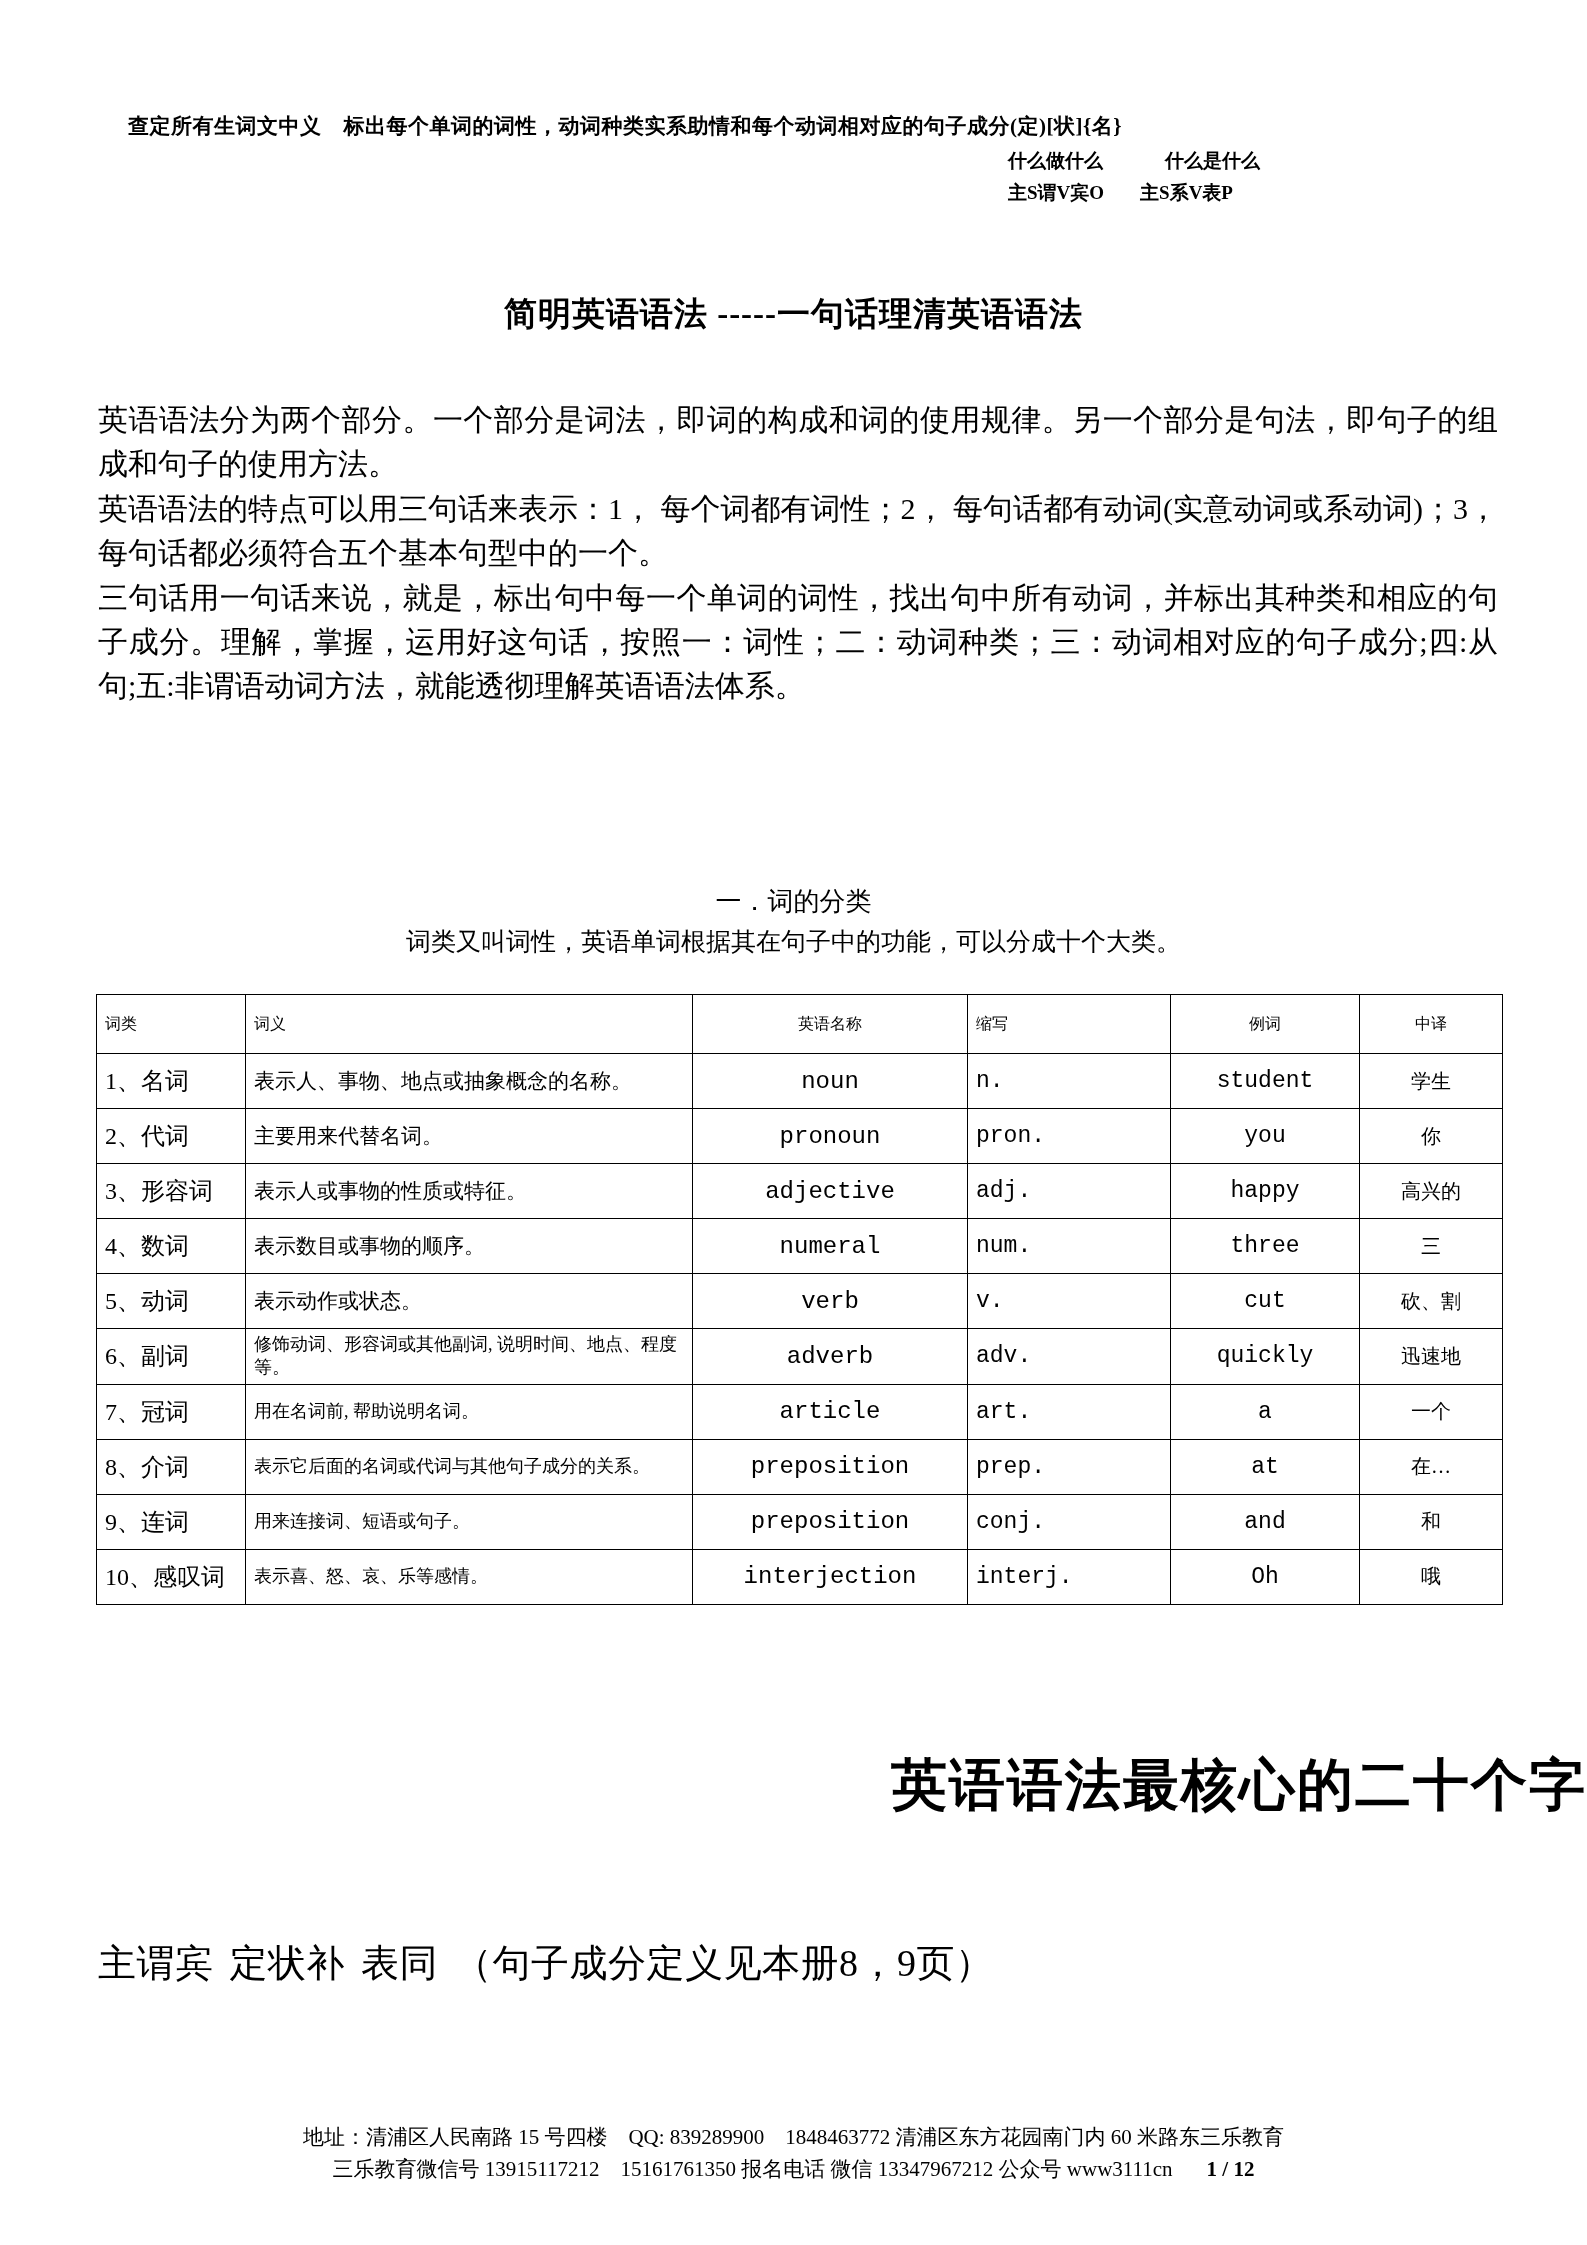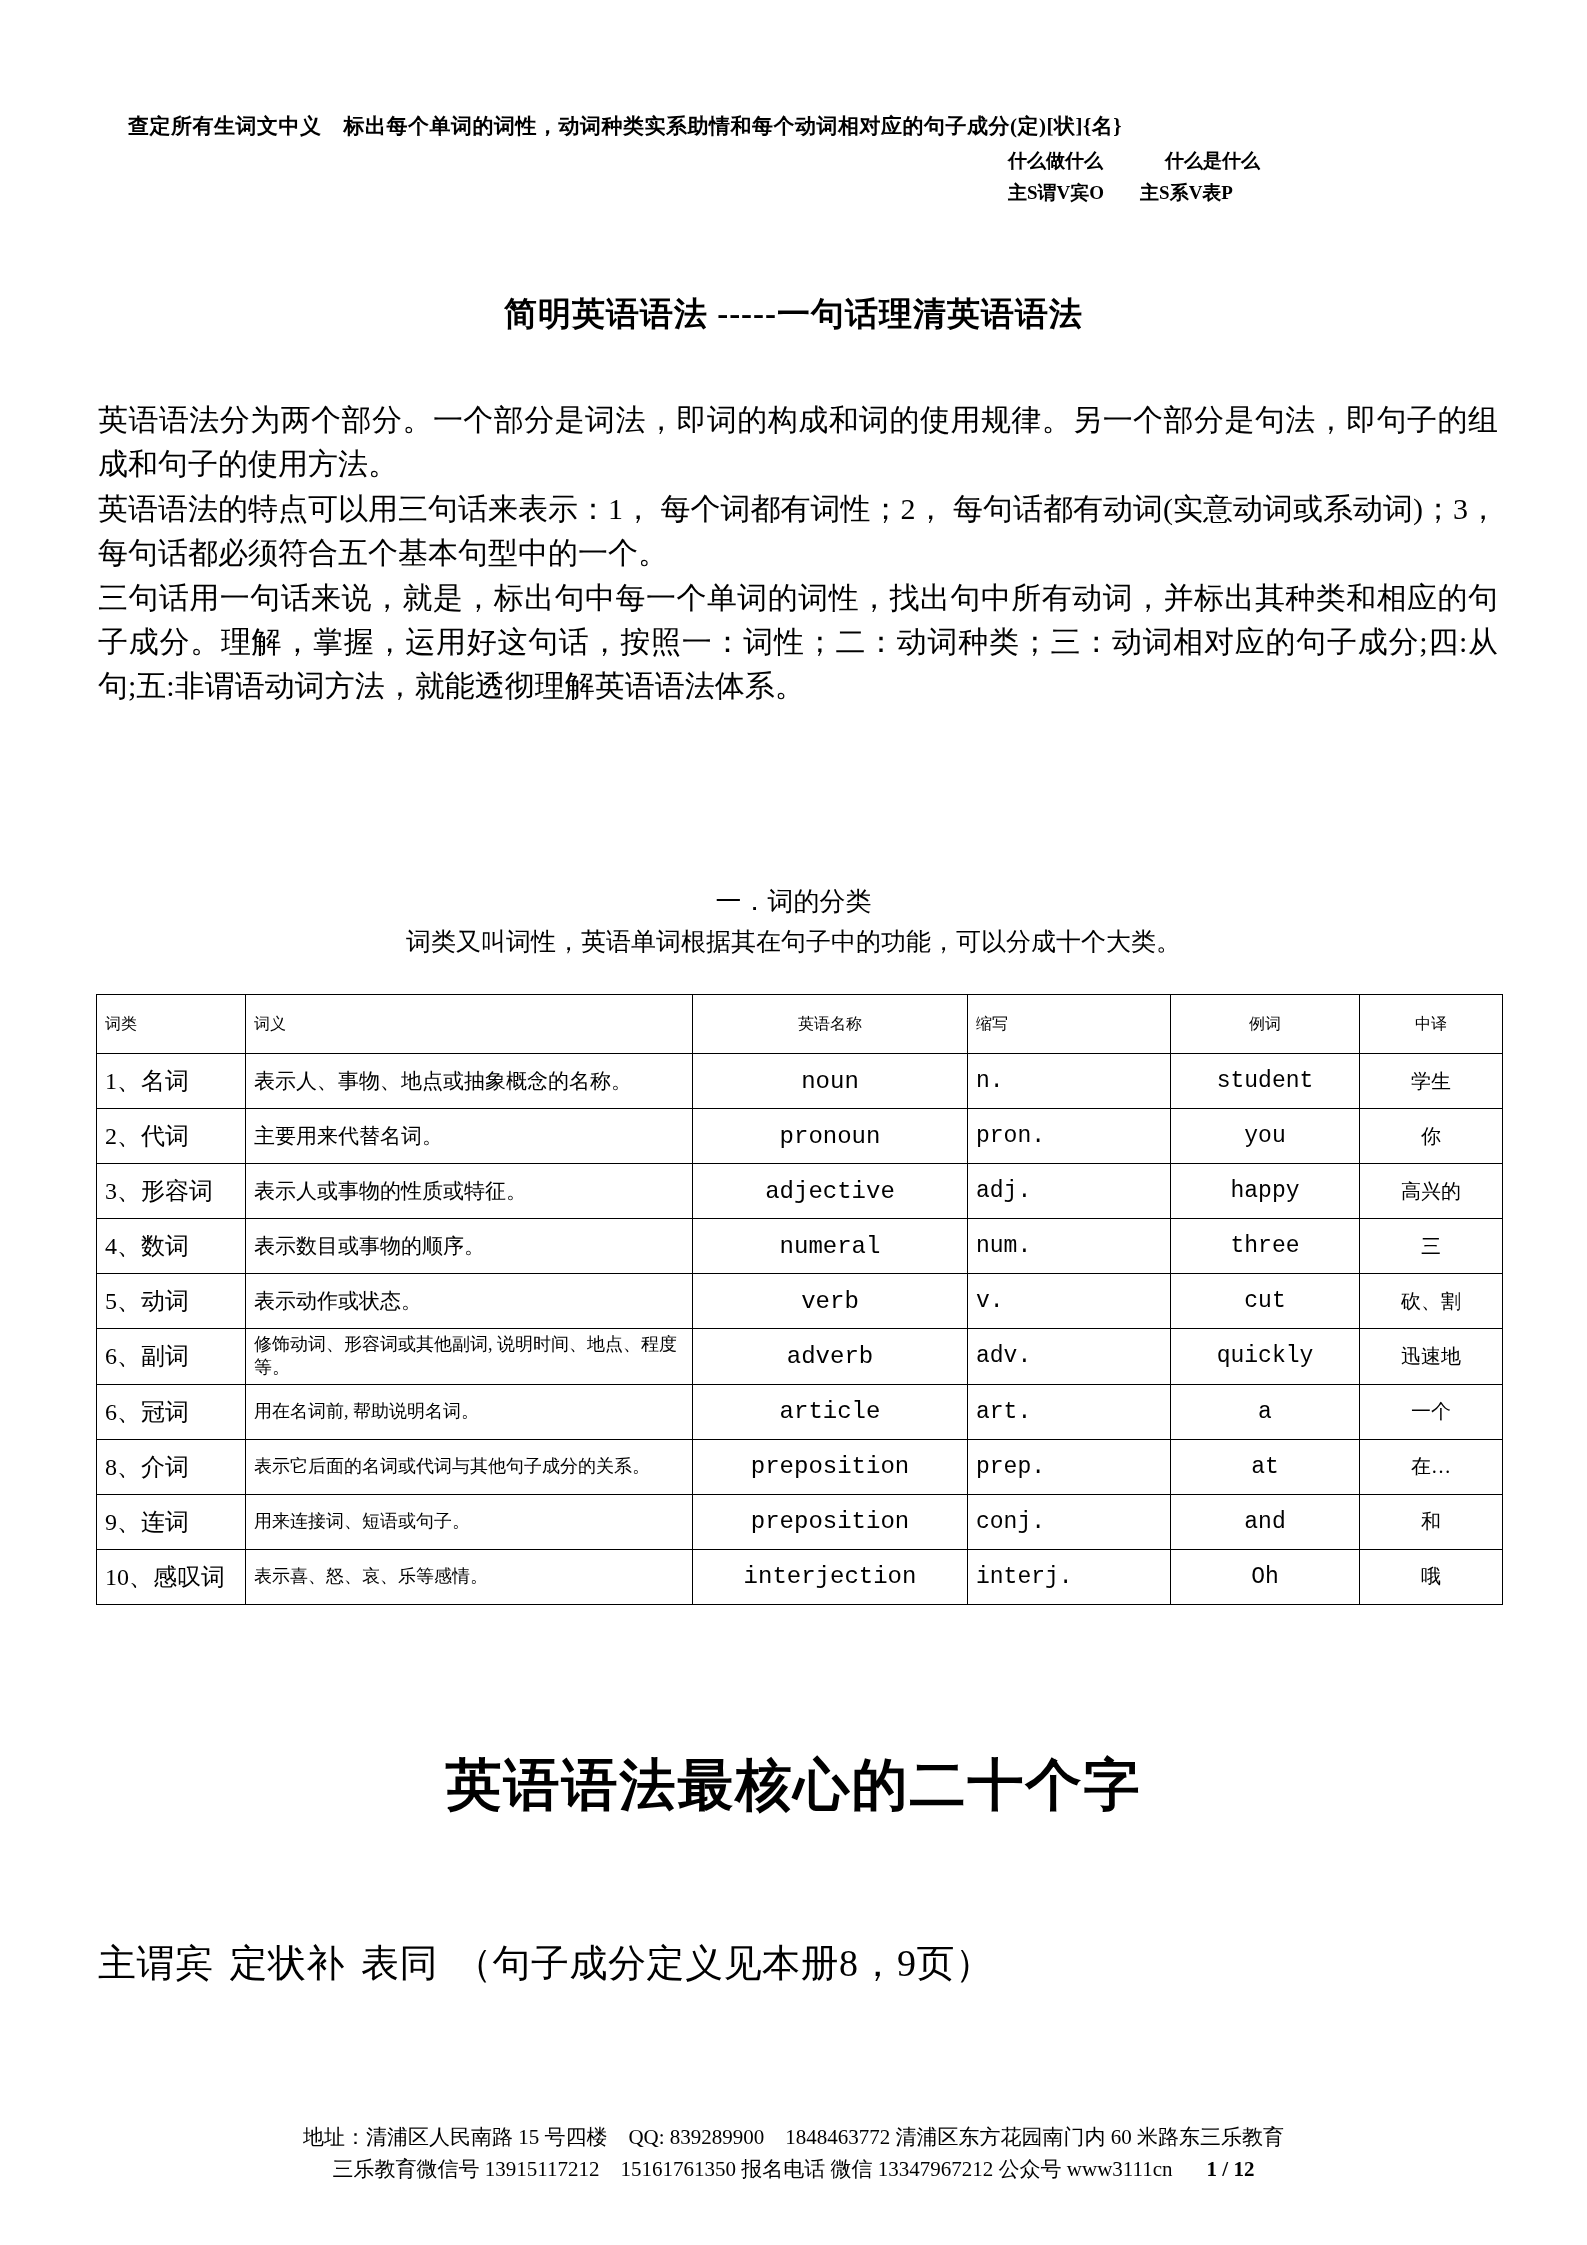--- a/index.html
+++ b/index.html
@@ -135,21 +135,21 @@
     font-family: "Liberation Serif", serif;
   }
   .mean-small { font-size: 18px; line-height: 1.3; }
 
   
   .core-title {
     position: absolute;
     top: 1748px;
     left: 0;
     width: 1587px;
-    text-align: center;
+    text-align: right;
     font-size: 56px;
     font-weight: bold;
     letter-spacing: 2px;
   }
   .core-line1 {
     position: absolute;
     top: 1850px;
     left: 98px;
     width: 1400px;
     font-size: 50px;
@@ -262,21 +262,21 @@
       </tr>
       <tr>
         <td class="col-class">6、副词</td>
         <td class="col-mean mean-small">修饰动词、形容词或其他副词, 说明时间、地点、程度等。</td>
         <td class="col-eng">adverb</td>
         <td class="col-abbr">adv.</td>
         <td class="col-example">quickly</td>
         <td class="col-cn">迅速地</td>
       </tr>
       <tr>
-        <td class="col-class">6、冠词</td>
+        <td class="col-class">7、冠词</td>
         <td class="col-mean mean-small">用在名词前, 帮助说明名词。</td>
         <td class="col-eng">article</td>
         <td class="col-abbr">art.</td>
         <td class="col-example">a</td>
         <td class="col-cn">一个</td>
       </tr>
       <tr>
         <td class="col-class">8、介词</td>
         <td class="col-mean mean-small">表示它后面的名词或代词与其他句子成分的关系。</td>
         <td class="col-eng">preposition</td>

